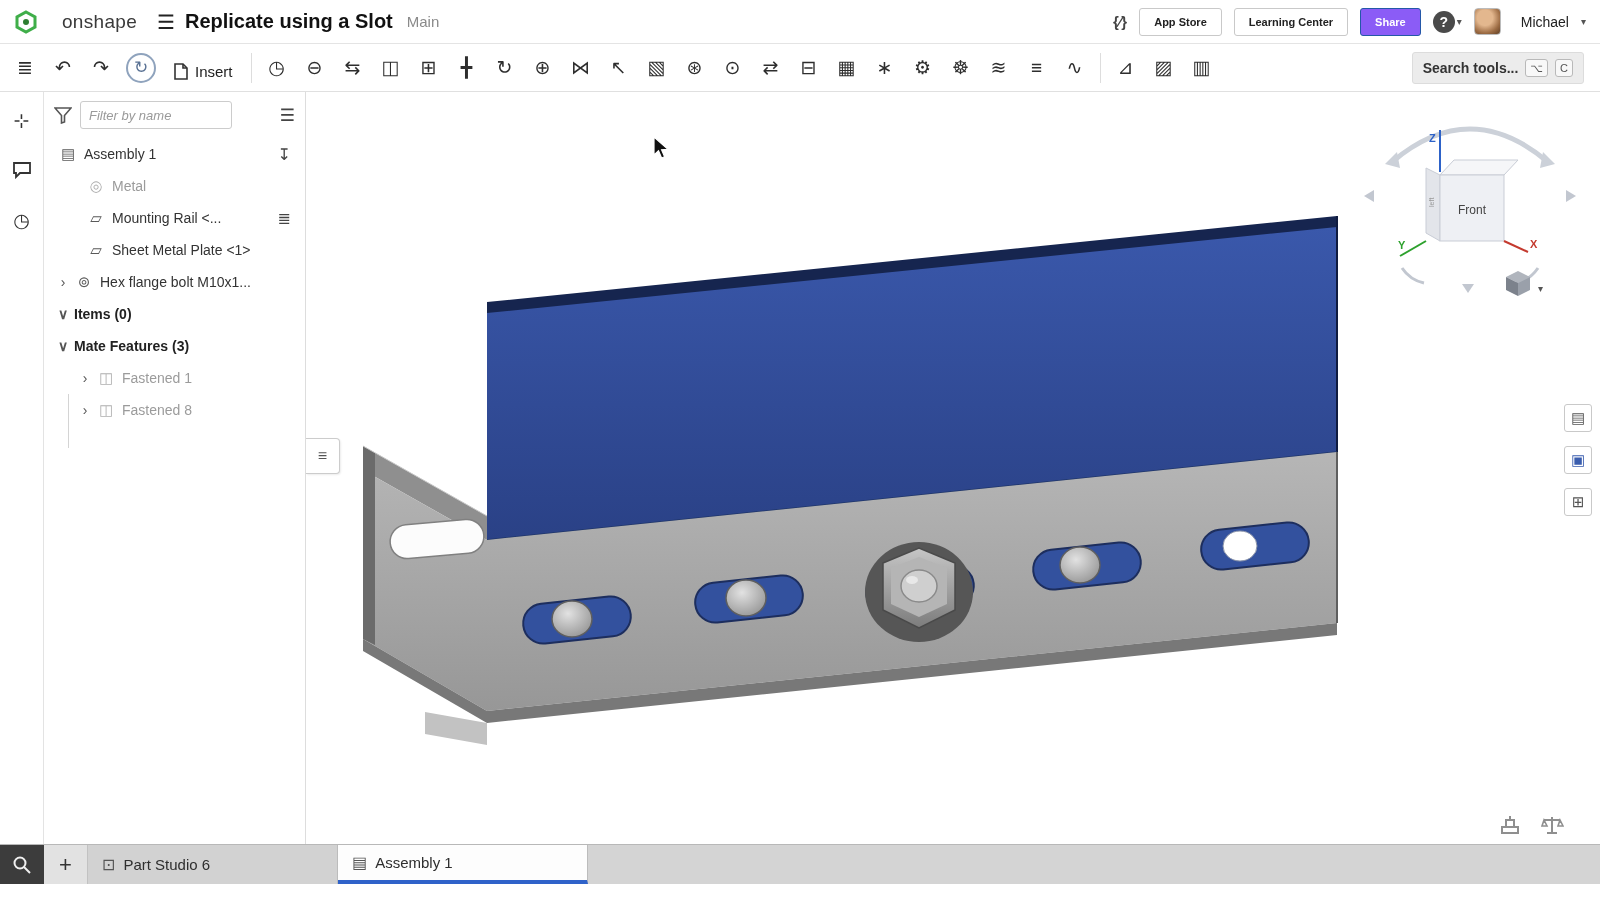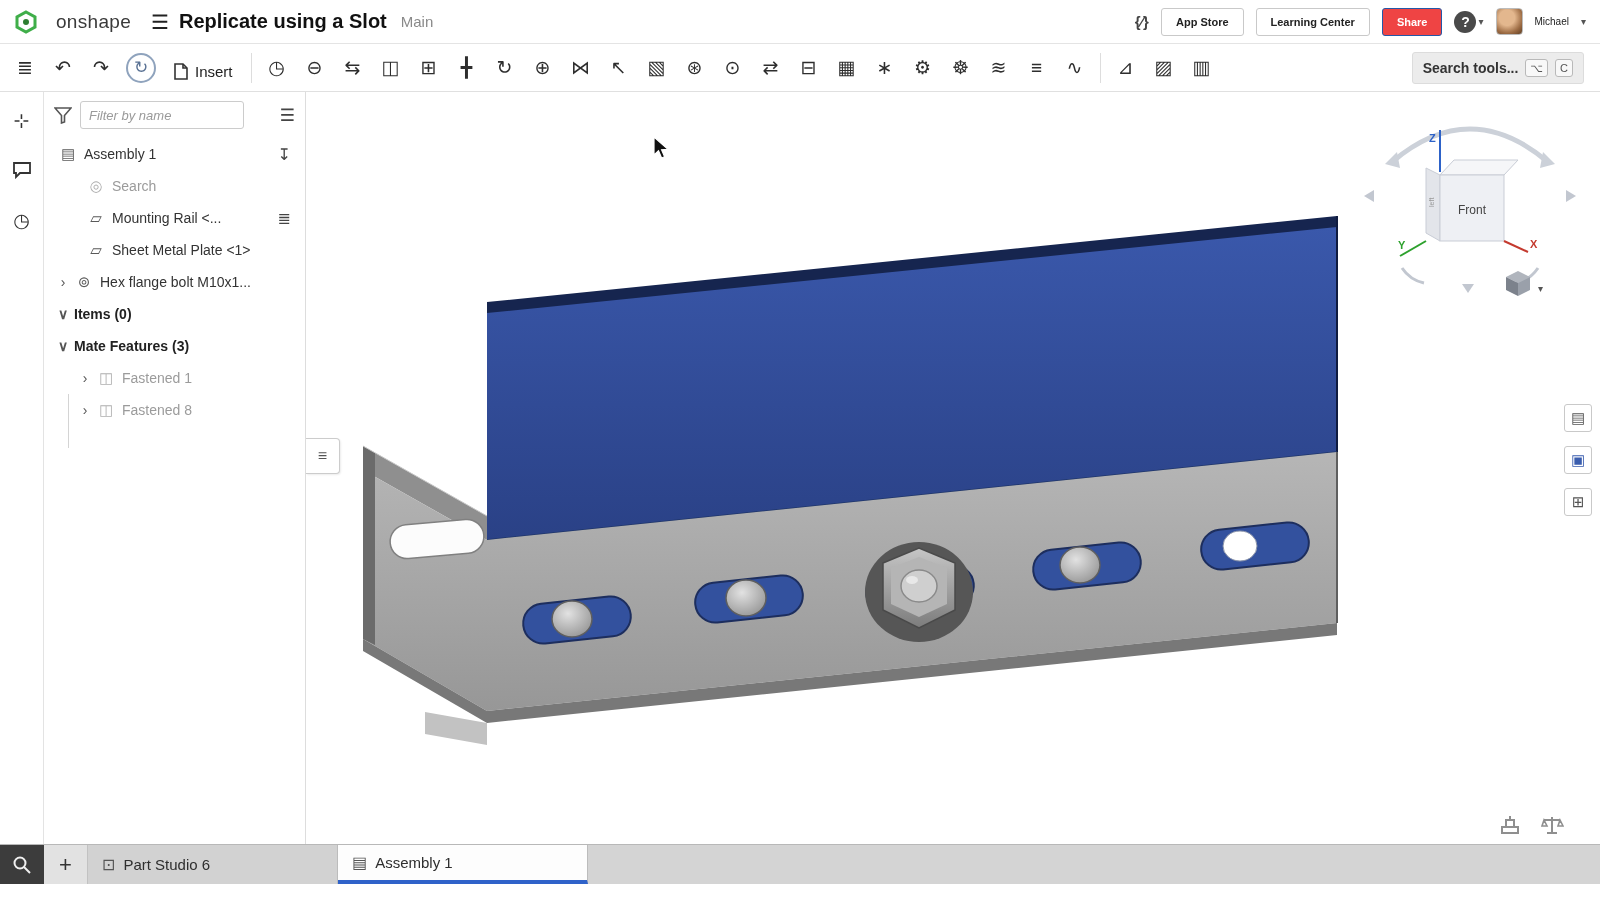--- a/index.html
+++ b/index.html
@@ -2,37 +2,37 @@
 <html><head>
 <meta charset="utf-8">
 <style>
   * { margin:0; padding:0; box-sizing:border-box; }
   html,body { width:1600px; height:900px; background:#fff; overflow:hidden; }
   body { font-family:"Liberation Sans", sans-serif; position:relative; color:#222; }
 
   
   .topbar { position:absolute; left:0; top:0; width:1600px; height:44px; background:#fff;
             border-bottom:1px solid #e4e4e4; display:flex; align-items:center; padding:0 14px; gap:10px; z-index:6; }
-  .logo { display:flex; align-items:center; gap:18px; }
+  .logo { display:flex; align-items:center; gap:24px; }
   .logo-text { font-size:19px; color:#3a3a3a; letter-spacing:.3px; }
   .hamburger { font-size:20px; color:#222; margin-left:10px; cursor:pointer; }
   .doc-title { font-size:20px; font-weight:bold; color:#111; white-space:nowrap; }
   .doc-ws { font-size:15px; color:#8a8a8a; margin-left:4px; }
   .topbar-right { margin-left:auto; display:flex; align-items:center; gap:12px; }
   .code-glyph { font-size:15px; color:#444; font-weight:bold; }
   .top-btn { border:1px solid #c9c9c9; border-radius:3px; background:#fff; padding:7px 14px;
              font-size:11px; font-weight:bold; color:#222; cursor:pointer; white-space:nowrap; }
-  .share-btn { background:#ef4444; border-color:#2458a8; color:#fff; }
+  .share-btn { background:#8b5cf6; border-color:#2458a8; color:#fff; }
   .help-wrap { display:flex; align-items:center; gap:2px; }
   .help-circle { width:22px; height:22px; border-radius:50%; background:#4a4a4a; color:#fff;
                  display:flex; align-items:center; justify-content:center; font-size:14px; font-weight:bold; }
   .caret { font-size:10px; color:#555; }
   .avatar { width:27px; height:27px; border-radius:4px;
             background:radial-gradient(circle at 40% 35%, #e3b78e 0 35%, #9c6b43 70%, #5f3e23); border:1px solid #bbb; }
-  .user-name { font-size:10px; color:#222; }
+  .user-name { font-size:14px; color:#222;margin-left:8px; }
 
   
   .toolbar { position:absolute; left:0; top:44px; width:1600px; height:48px; background:#fff;
              border-bottom:1px solid #e0e0e0; display:flex; align-items:center; padding:0 6px; z-index:5; }
   .tb-icon { min-width:38px; height:38px; display:flex; align-items:center; justify-content:center;
              font-size:19px; color:#2e2e2e; cursor:pointer; }
   .tb-divider { width:1px; height:30px; background:#ddd; margin:0 6px; }
   .sync-icon { border:2px solid #8fa3bd; border-radius:50%; width:30px; height:30px; min-width:30px;
                color:#5a7294; font-size:17px; margin:0 6px; }
   .insert-btn { display:flex; align-items:center; gap:7px; padding:6px 12px; font-size:15px; color:#222; cursor:pointer;margin-top:8px; }
@@ -46,21 +46,21 @@
   .left-rail { position:absolute; left:0; top:92px; width:44px; height:752px; background:#fff;
                border-right:1px solid #e3e3e3; display:flex; flex-direction:column; align-items:center;
                padding-top:14px; gap:22px; z-index:4; }
   .rail-icon { width:28px; height:28px; display:flex; align-items:center; justify-content:center;
                font-size:19px; color:#333; cursor:pointer; }
 
   
   .panel { position:absolute; left:44px; top:92px; width:262px; height:752px; background:#fff;
            border-right:1px solid #ddd; z-index:4; }
   .filter-row { height:46px; display:flex; align-items:center; gap:8px; padding:0 10px; }
-  .filter-input { width:164px; height:28px; border:1px solid #ccc; border-radius:3px; padding:0 8px;
+  .filter-input { width:152px; height:28px; border:1px solid #ccc; border-radius:3px; padding:0 8px;
                   font-size:13px; font-family:"Liberation Sans", sans-serif; color:#333; }
   .filter-input::placeholder { font-style:italic; color:#9a9a9a; }
   .list-glyph { font-size:17px; color:#444; margin-left:auto; cursor:pointer; }
   .instances-row { height:36px; display:flex; align-items:center; padding:0 12px;
                    font-size:14px; font-weight:bold; color:#222; }
   .tree-row { height:32px; display:flex; align-items:center; font-size:14px; color:#333; cursor:pointer; }
   .tree-row .ticon { width:20px; text-align:center; margin-right:6px; color:#5a5a5a; font-size:15px; }
   .dim { color:#9b9b9b; }
   .dim .ticon { color:#b0b0b0; }
   .chev { width:14px; font-size:14px; color:#555; margin-right:4px; text-align:center; }
@@ -283,21 +283,21 @@
   </div>
 
 
   <div class="tree-row" style="padding-left:14px;">
     <span class="ticon">▤</span>
     <span>Assembly 1</span>
     <span class="row-action">↧</span>
   </div>
   <div class="tree-row dim" style="padding-left:42px;">
     <span class="ticon">◎</span>
-    <span>Search</span>
+    <span>Metal</span>
   </div>
   <div class="tree-row" style="padding-left:42px;">
     <span class="ticon">▱</span>
     <span>Mounting Rail &lt;...</span>
     <span class="row-action">≣</span>
   </div>
   <div class="tree-row" style="padding-left:42px;">
     <span class="ticon">▱</span>
     <span>Sheet Metal Plate &lt;1&gt;</span>
   </div>

